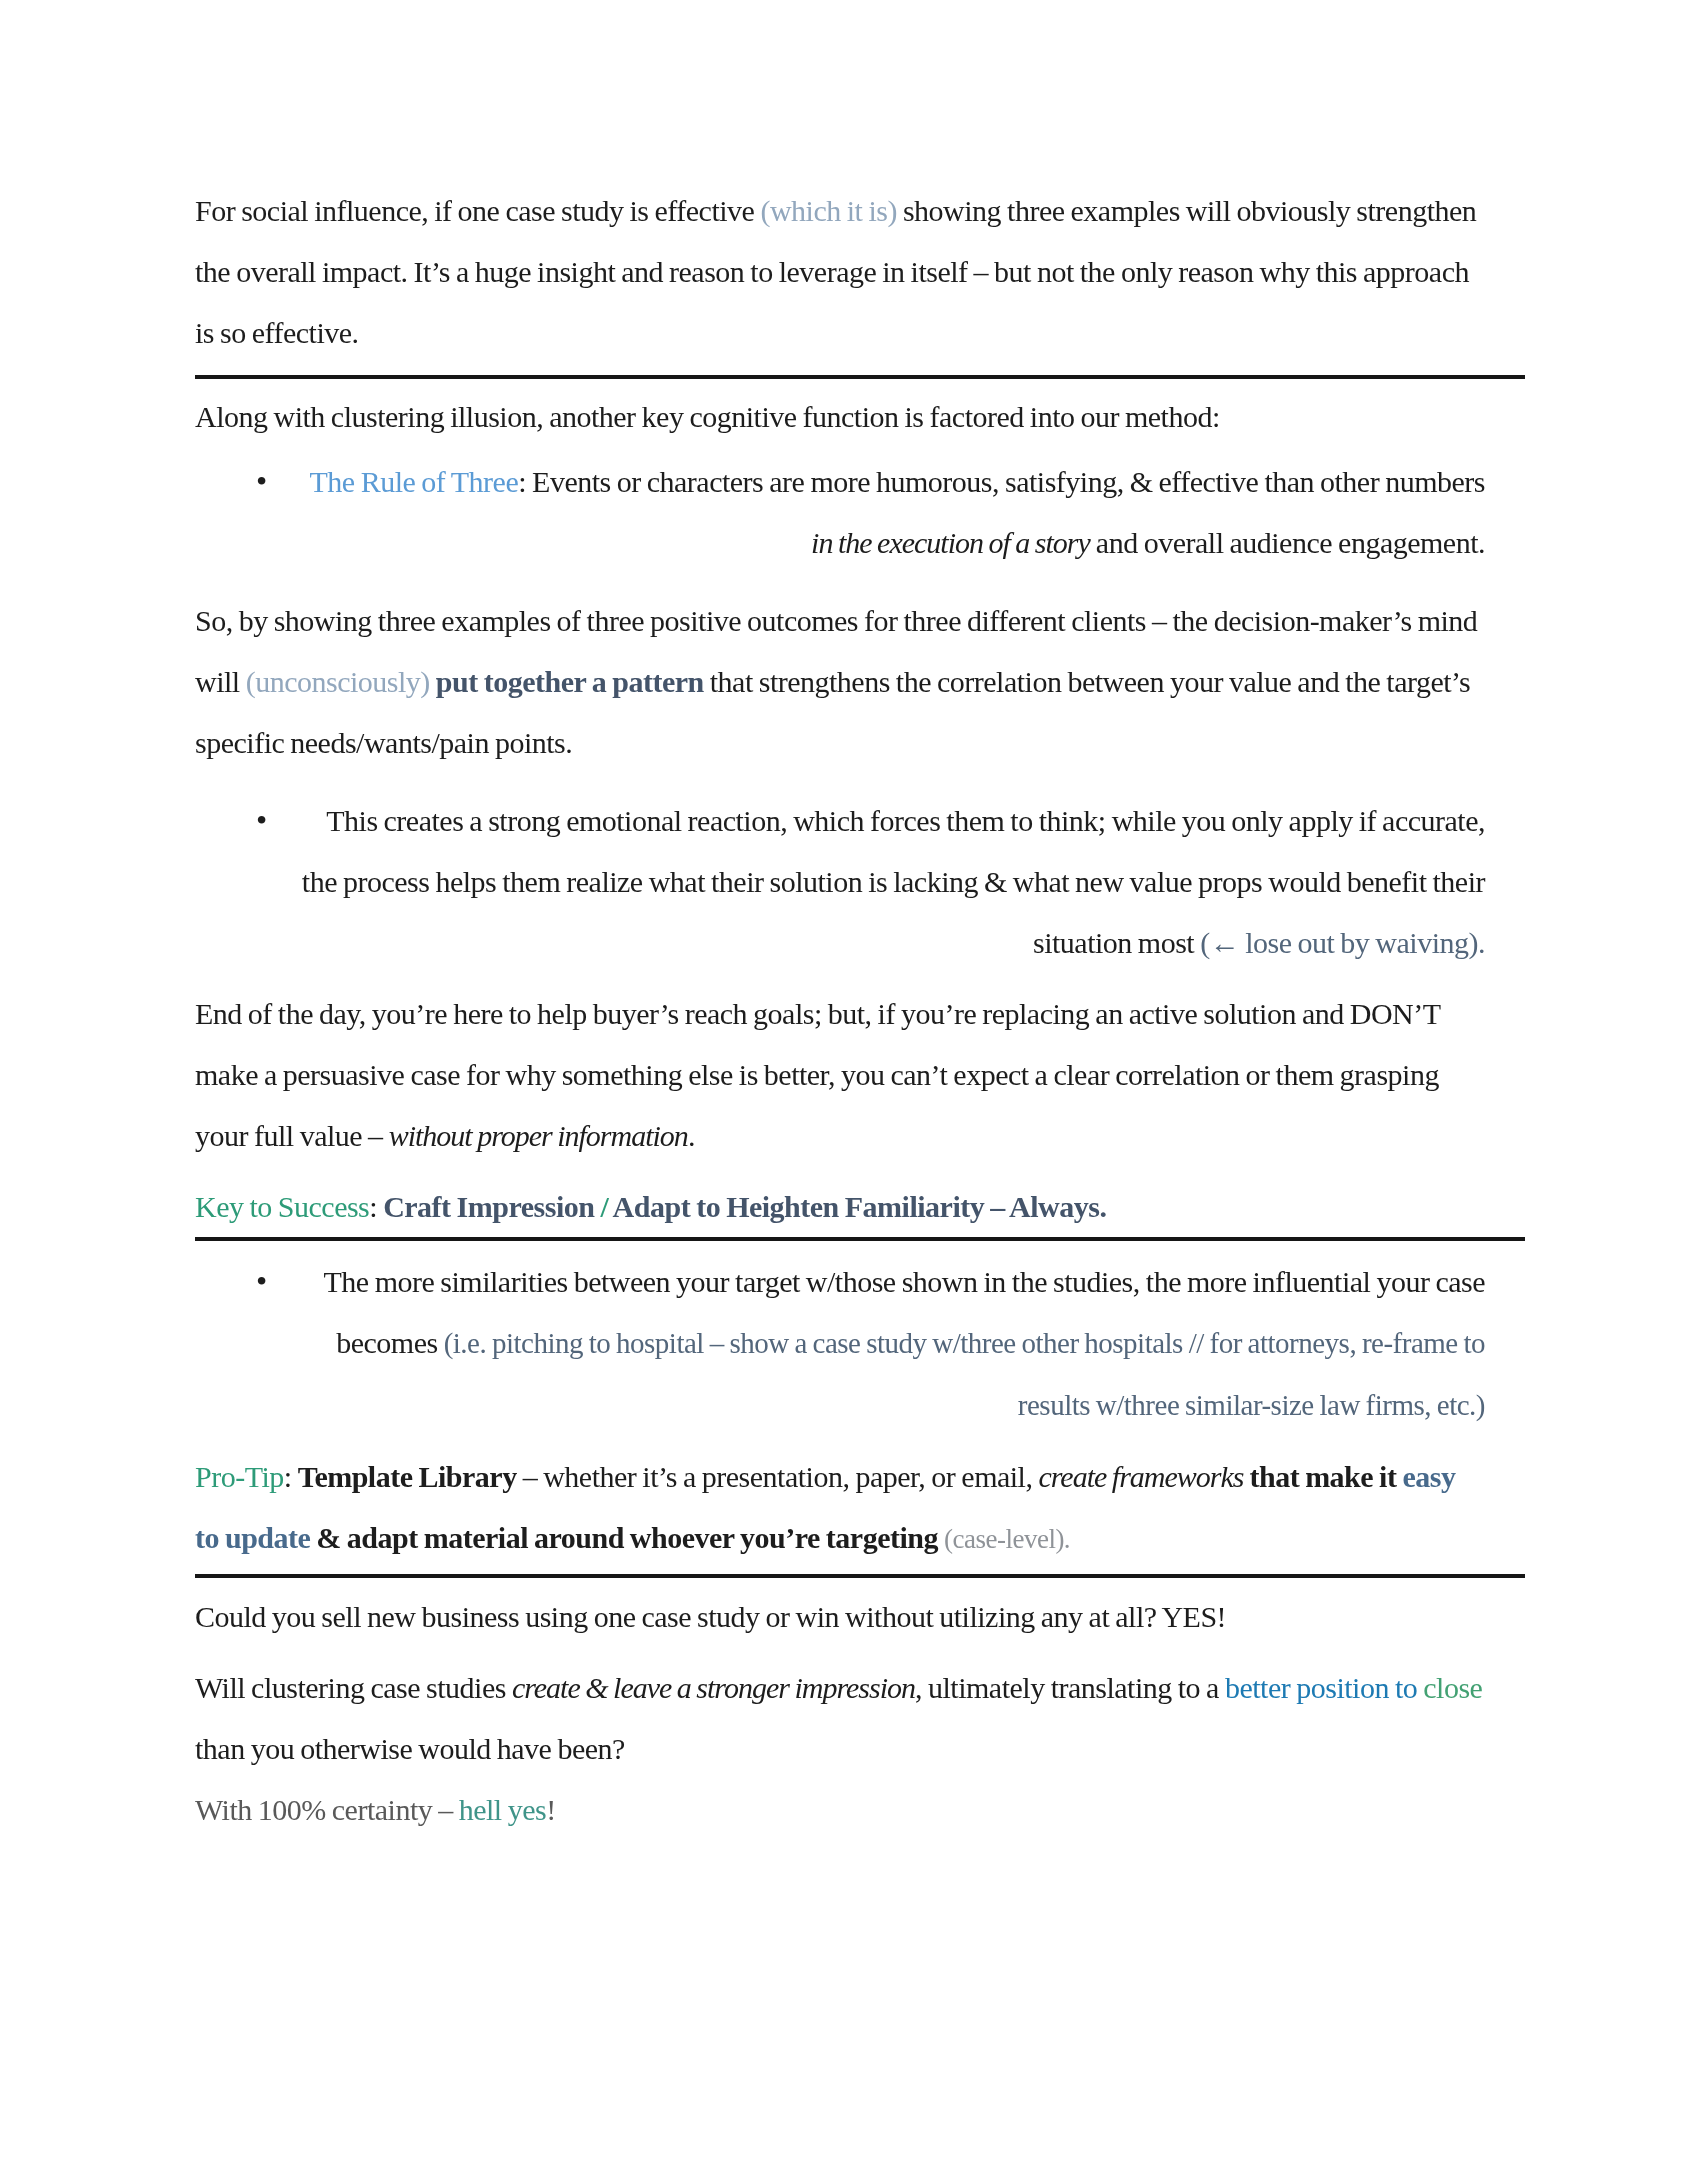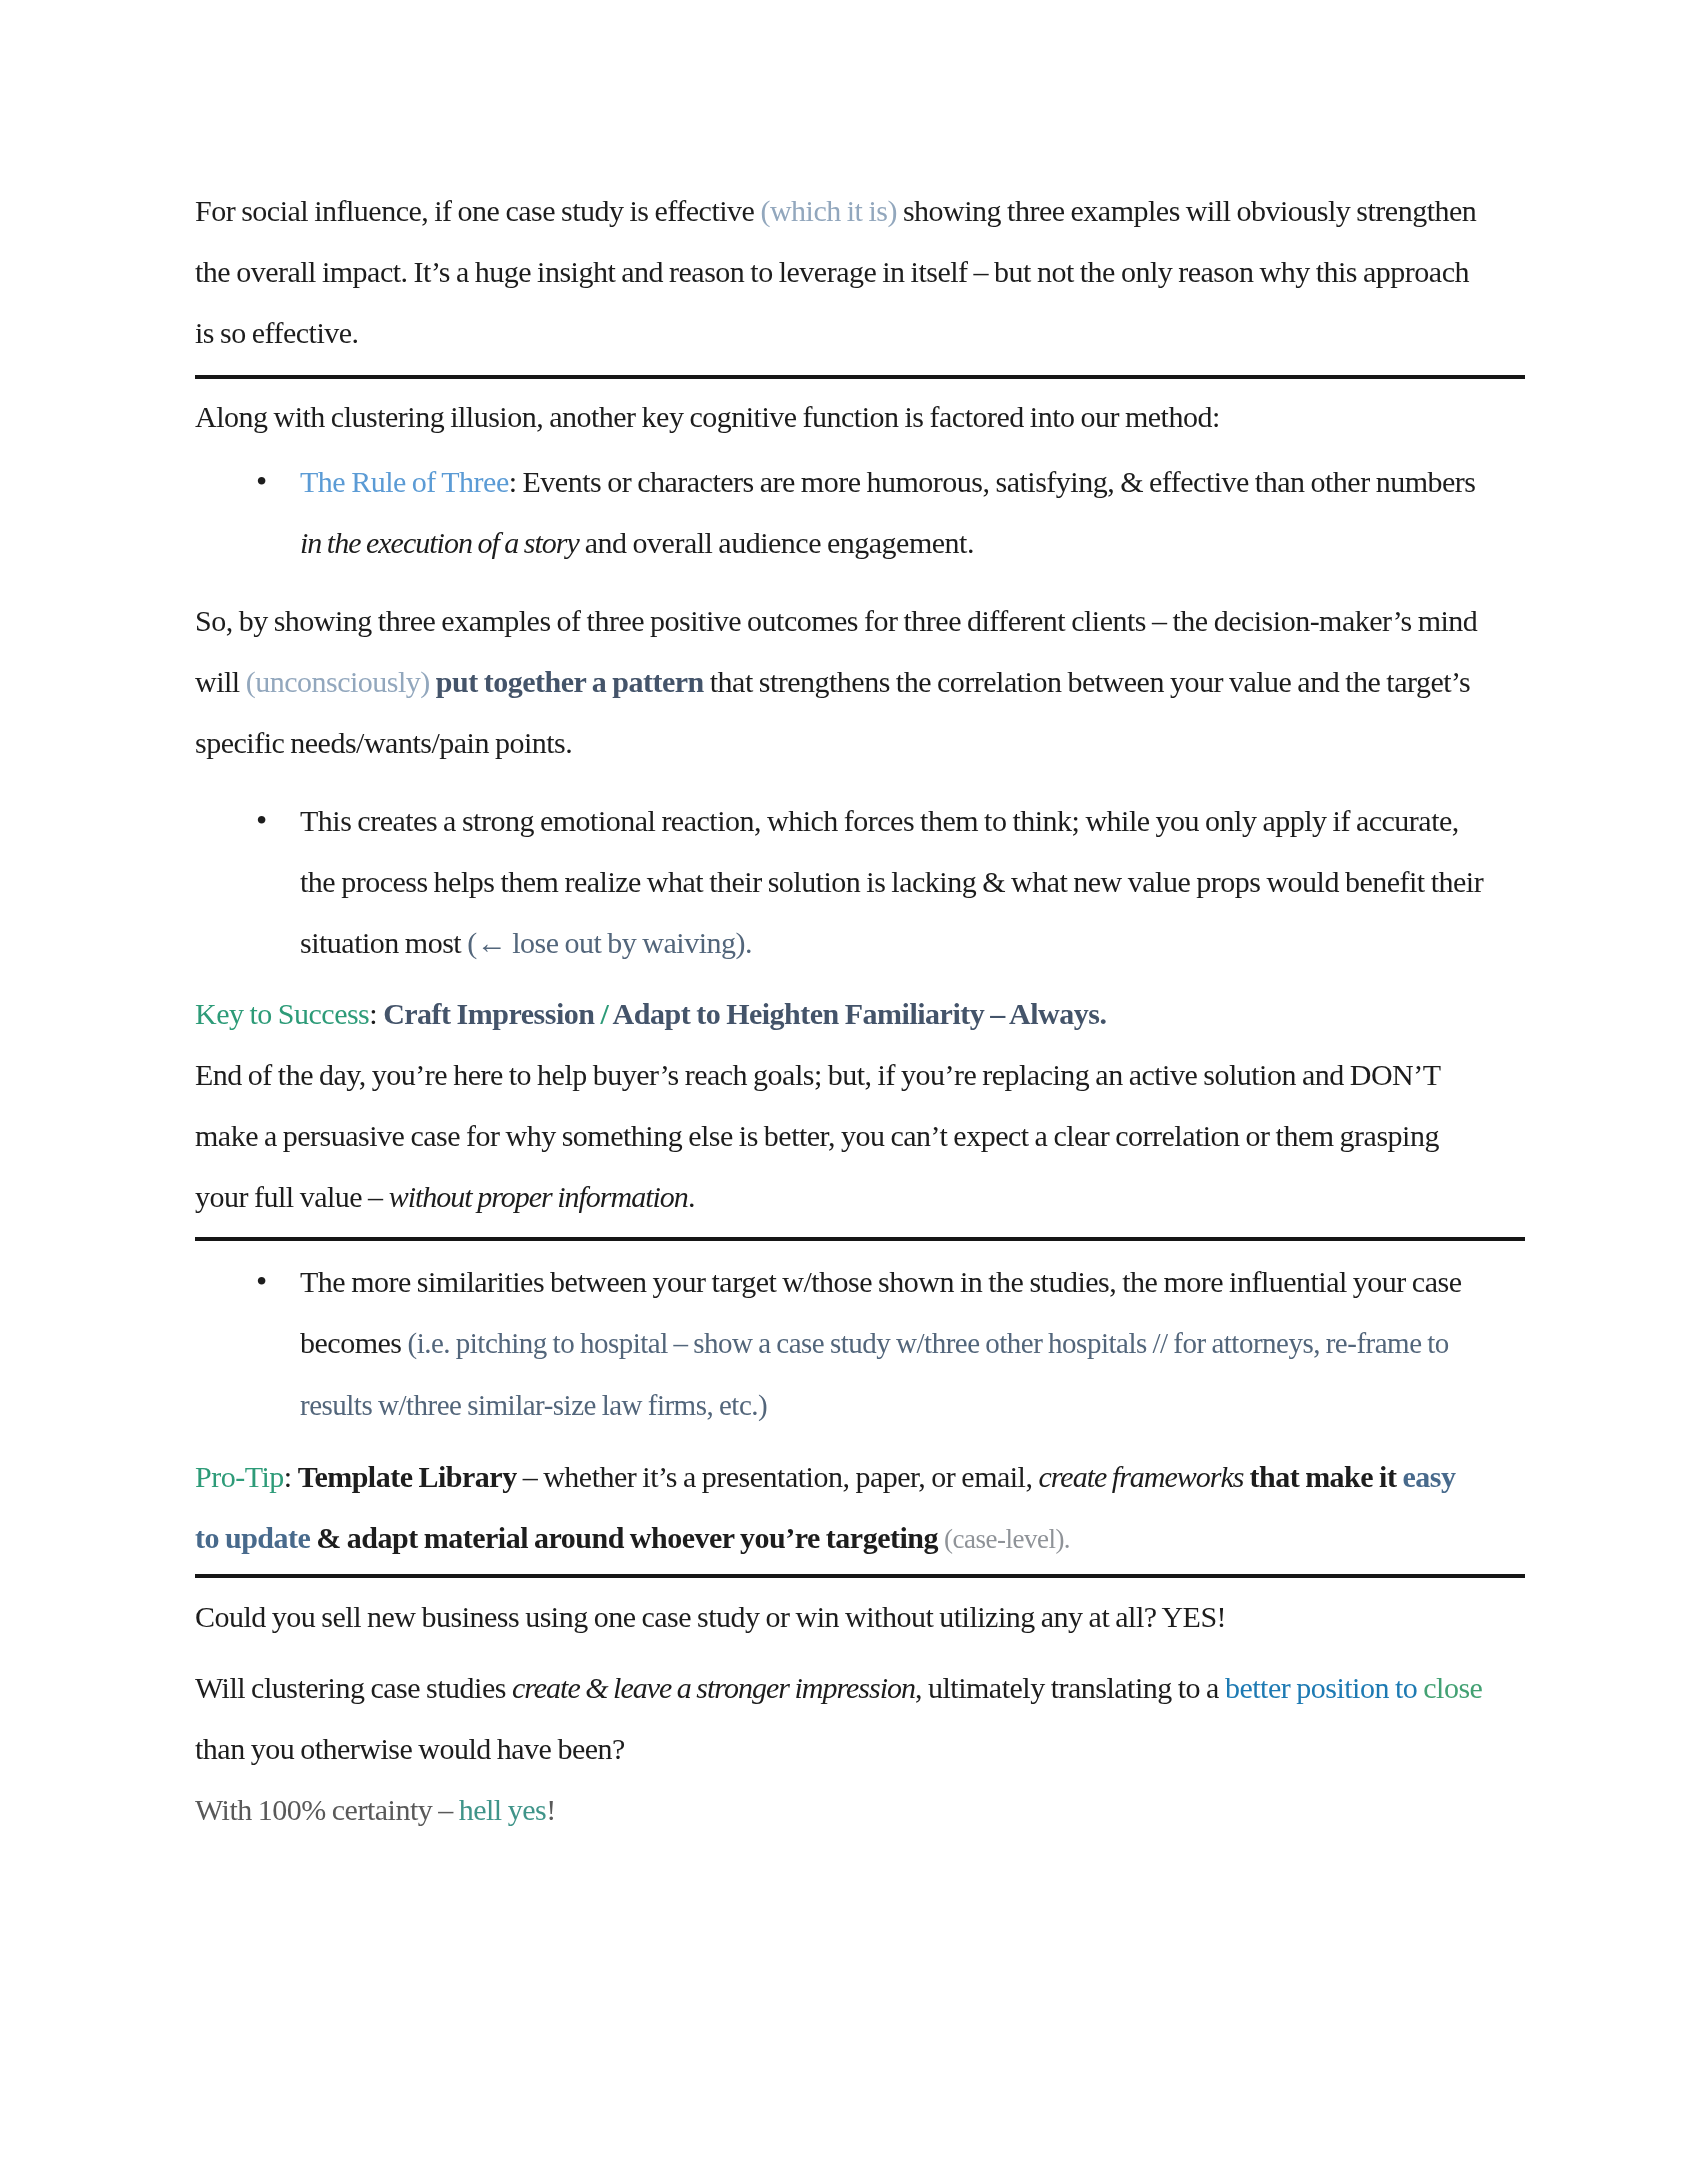--- a/index.html
+++ b/index.html
@@ -21,20 +21,21 @@
     line-height:61px;
     letter-spacing:-0.5px;
     word-spacing:-1px;
     margin:0 0 17px 0;
     padding:0 40px 0 0;
   }
   .blist { list-style:none; }
   .blist li {
     position:relative;
     padding-left:105px;
+    text-align:right;
   }
   .blist li::before {
     content:"\2022";
     position:absolute;
     left:61px; top:0;
     color:#1d1d1d;
     font-size:32px;
   }
   .rule {
     border:0;
@@ -93,23 +94,23 @@
       <li><span class="c-blue">The Rule of Three</span><span>: Events or characters are more humorous, satisfying, &amp; effective than other numbers </span><span class="it">in the execution of a story</span><span> and overall audience engagement.</span></li>
     </ul>
 
     <p class="para"><span>So, by showing three examples of three positive outcomes for three different clients – the decision-maker’s mind will </span><span class="c-ltslate">(unconsciously)</span><span> </span><span class="c-slate-b">put together a pattern</span><span> that strengthens the correlation between your value and the target’s specific needs/wants/pain points.</span></p>
 
 
     <ul class="blist mb-med">
       <li><span>This creates a strong emotional reaction, which forces them to think; while you only apply if accurate, the process helps them realize what their solution is lacking &amp; what new value props would benefit their situation most </span><span class="c-grayblue">(← lose out by waiving).</span></li>
     </ul>
 
+    <p class="para mb-med"><span>End of the day, you’re here to help buyer’s reach goals; but, if you’re replacing an active solution and DON’T make a persuasive case for why something else is better, you can’t expect a clear correlation or them grasping your full value – </span><span class="it">without proper information</span><span>.</span></p>
+
     <p class="para mb0"><span class="c-green">Key to Success</span><span>: </span><span class="c-slate-b">Craft Impression </span><span class="c-green-b">/</span><span class="c-slate-b"> Adapt to Heighten Familiarity – Always.</span></p>
-
-    <p class="para mb-med"><span>End of the day, you’re here to help buyer’s reach goals; but, if you’re replacing an active solution and DON’T make a persuasive case for why something else is better, you can’t expect a clear correlation or them grasping your full value – </span><span class="it">without proper information</span><span>.</span></p>
 
     <hr class="rule tight">
 
     <ul class="blist mb-med">
       <li><span>The more similarities between your target w/those shown in the studies, the more influential your case becomes </span><span class="c-grayblue-sm">(i.e. pitching to hospital – show a case study w/three other hospitals // for attorneys, re-frame to results w/three similar-size law firms, etc.)</span></li>
     </ul>
 
     <p class="para mb0"><span class="c-green">Pro-Tip</span><span>: </span><span class="b">Template Library</span><span> – whether it’s a presentation, paper, or email, </span><span class="it">create frameworks</span><span> </span><span class="b">that make it </span><span class="c-steel-b">easy to update</span><span class="b"> &amp; adapt material around whoever you’re targeting </span><span class="c-graysm">(case-level).</span></p>
 
     <hr class="rule protip">

